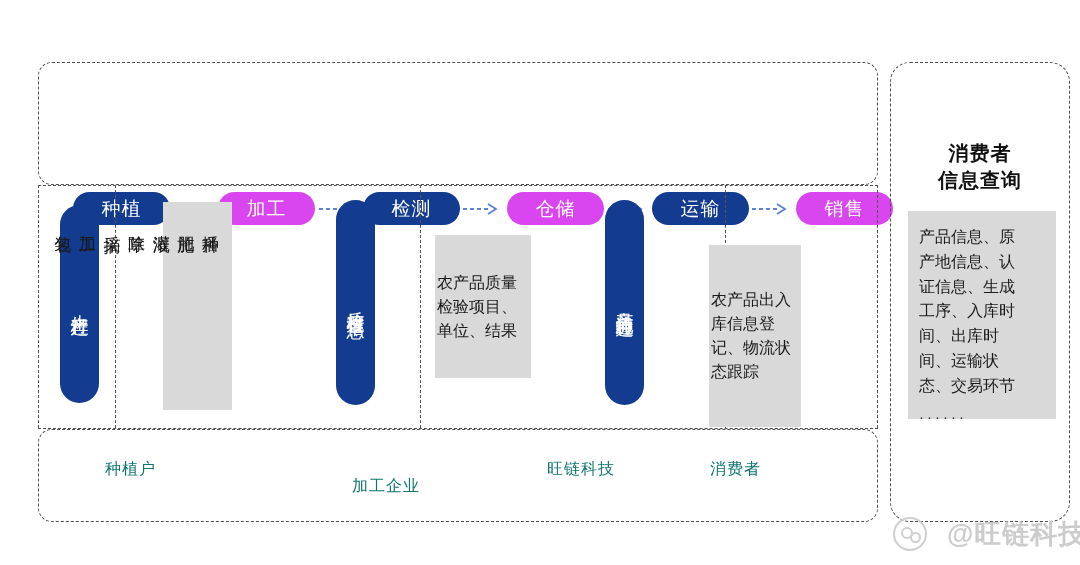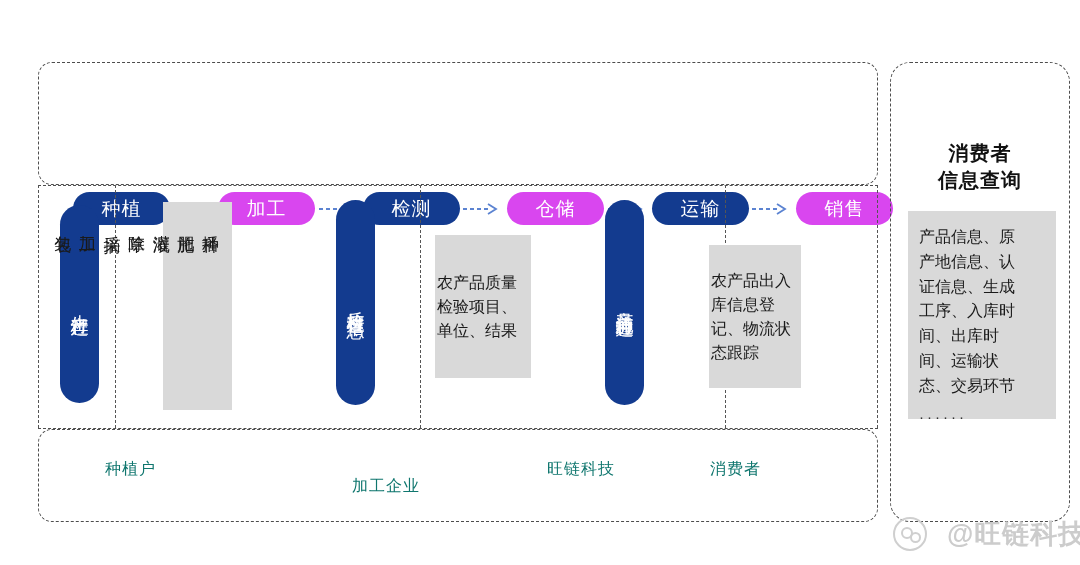--- a/index.html
+++ b/index.html
@@ -220,21 +220,21 @@
   <div class="vpill" style="left:336px;top:200px;height:205px;">
     <span>质检过程信息</span>
   </div>
   <div class="gbox" style="left:435px;top:235px;width:96px;height:143px;">
     <div class="inner">农产品质量检验项目、单位、结果</div>
   </div>
 
   <div class="vpill" style="left:605px;top:200px;height:205px;">
     <span>产品流通过程</span>
   </div>
-  <div class="gbox" style="left:709px;top:245px;width:92px;height:143px;">
+  <div class="gbox" style="left:709px;top:245px;width:92px;height:182px;">
     <div class="inner">农产品出入库信息登记、物流状态跟踪</div>
   </div>
 
   <div class="dash-box" id="bottom-band"></div>
   <div class="actor" style="left:105px;width:120px;"><span>种植户</span></div>
   <div class="actor" style="left:352px;width:120px;margin-top:17px;"><span>加工企业</span></div>
   <div class="actor" style="left:547px;width:120px;"><span>旺链科技</span></div>
   <div class="actor" style="left:710px;width:120px;"><span>消费者</span></div>
 
   <div class="dash-box" id="right-panel"></div>

